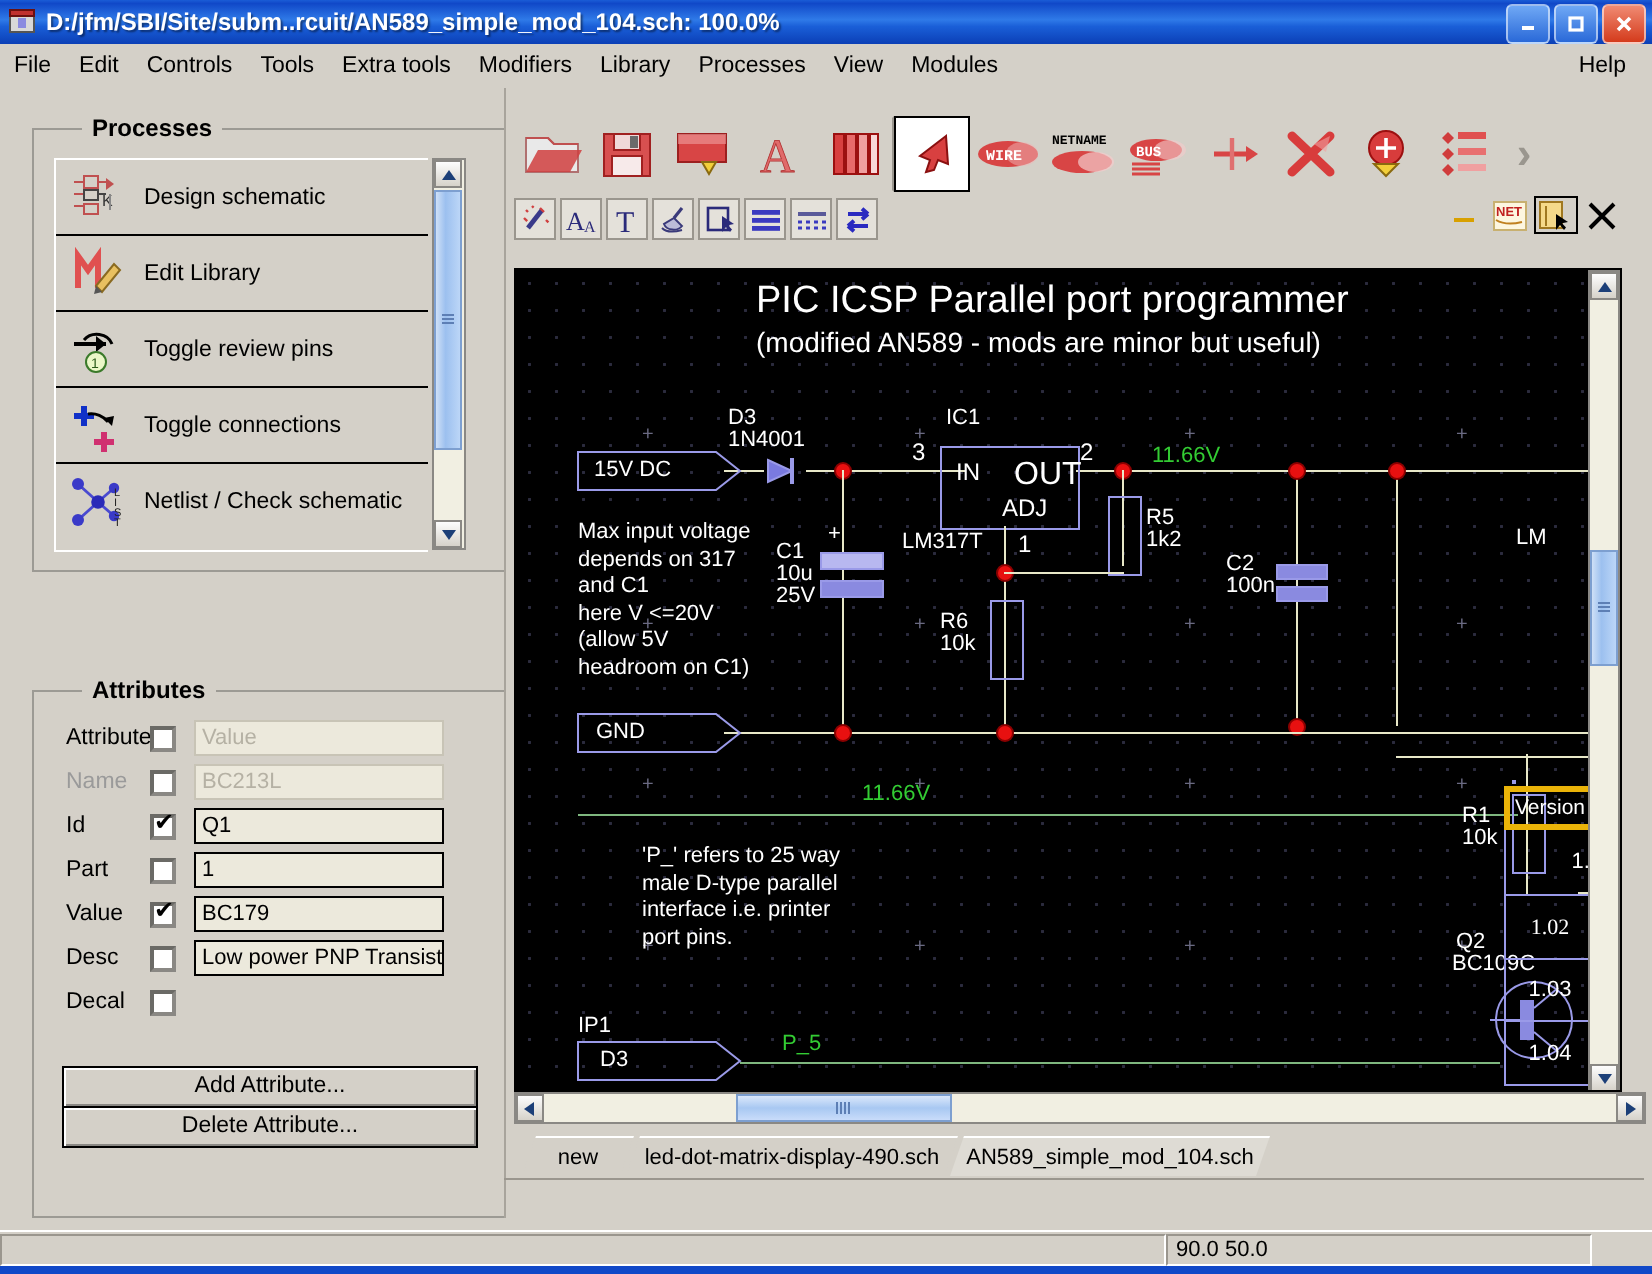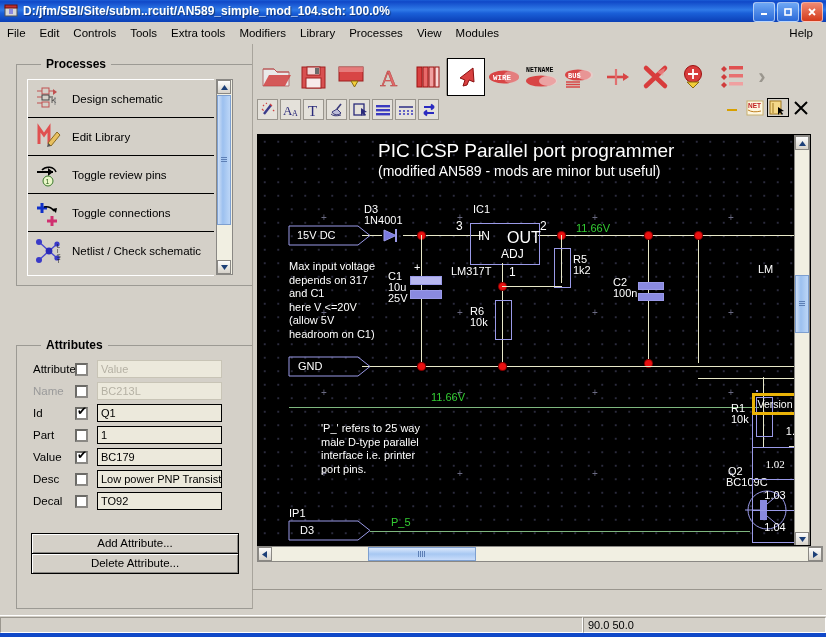--- a/index.html
+++ b/index.html
@@ -334,21 +334,20 @@
 
           <div class="attrrow">
             <div class="attrname">Desc</div>
             <div class="chk"></div>
             <div class="attrval">Low power PNP Transistor</div>
           </div>
 
           <div class="attrrow">
             <div class="attrname">Decal</div>
             <div class="chk"></div>
-            <div class="attrval">TO92</div>
           </div>
         </div>
 
         <div class="btn95" style="position:absolute;left:14px;top:187px;width:206px;height:19px;line-height:19px;">Add Attribute...</div>
         <div class="btn95" style="position:absolute;left:14px;top:207px;width:206px;height:19px;line-height:19px;">Delete Attribute...</div>
       </div>
     </div>
 
     <div class="rightpane">
 
@@ -734,20 +733,25 @@
         </div>
         <div class="harrow" style="right:0;">
           <svg width="8" height="9" viewBox="0 0 8 9">
               <path d="M2 1 L7 4.5 L2 8 Z" fill="#1c3f78"></path>
             </svg>
         </div>
       </div>
     </div>
   </div>
 
+  <div class="tabstrip">
+    <div class="tab" style="left:5px;width:56px;">new</div>
+    <div class="tab" style="left:57px;width:166px;">led-dot-matrix-display-490.sch</div>
+    <div class="tab" style="left:219px;width:160px;background:#dedbd4;">AN589_simple_mod_104.sch</div>
+  </div>
   <div class="tabline"></div>
 
   <div class="statusbar">
     <div class="statuspanel" style="width:583px;margin-left:0;"></div>
-    <div class="statuspanel" style="width:243px;">90.0  50.0</div>
+    <div class="statuspanel" style="width:213px;">90.0  50.0</div>
   </div>
   <div class="bluestrip"></div>
 </div>
 
 </body></html>

